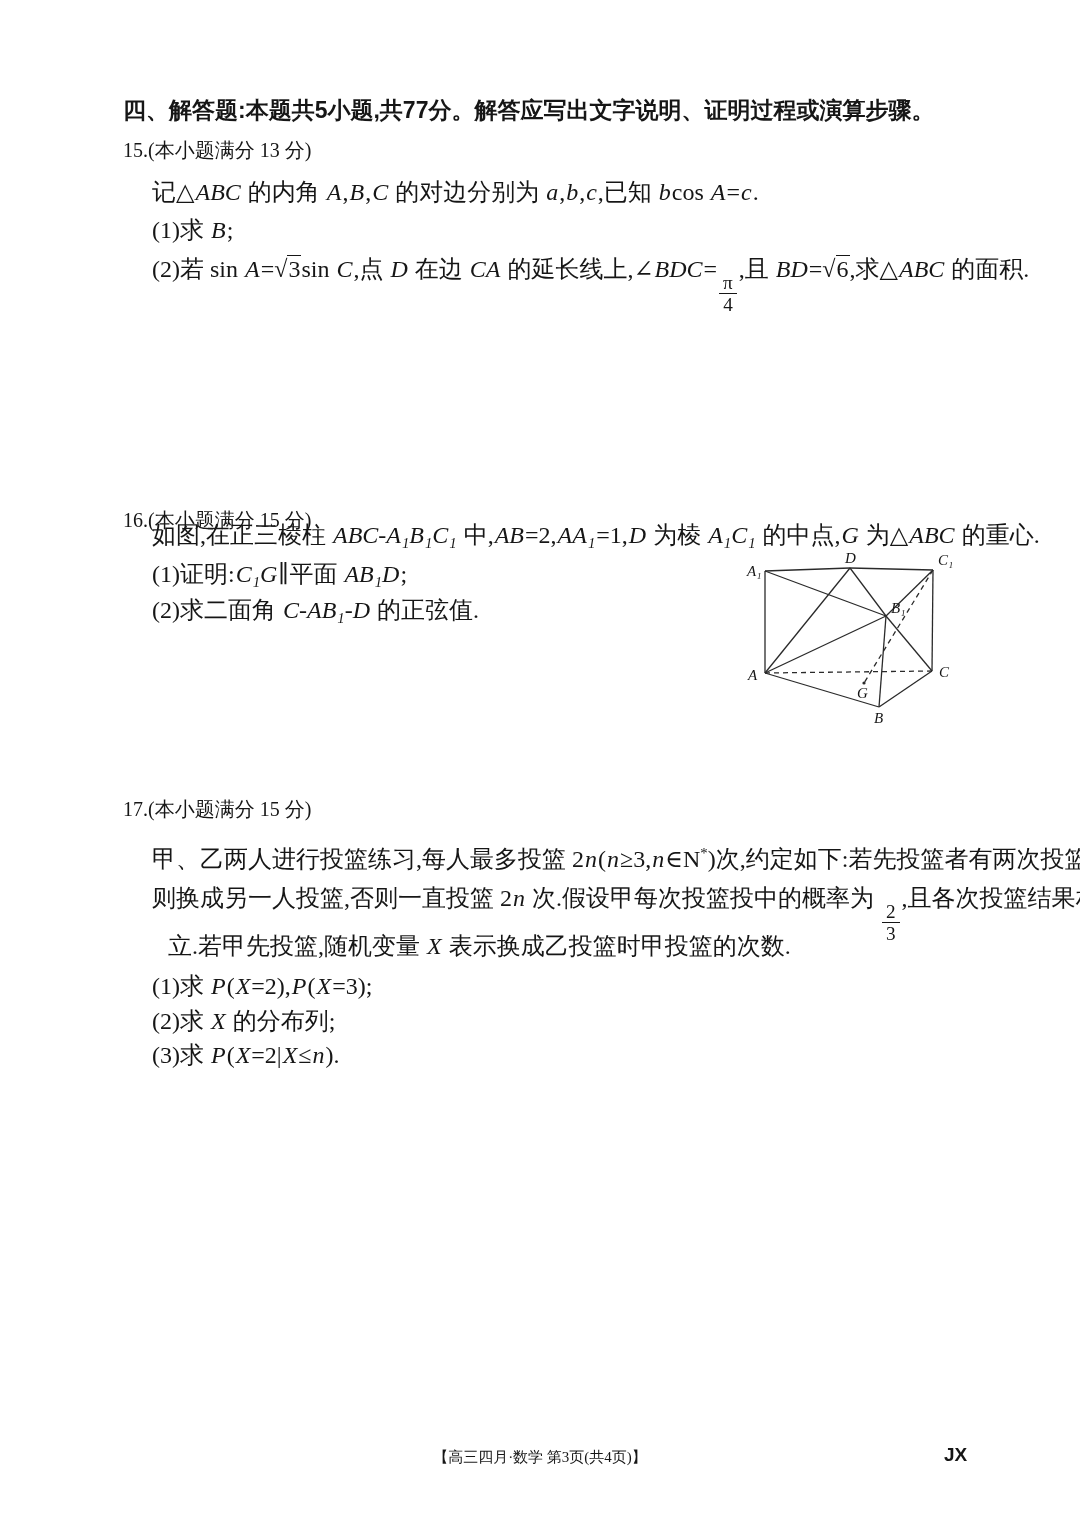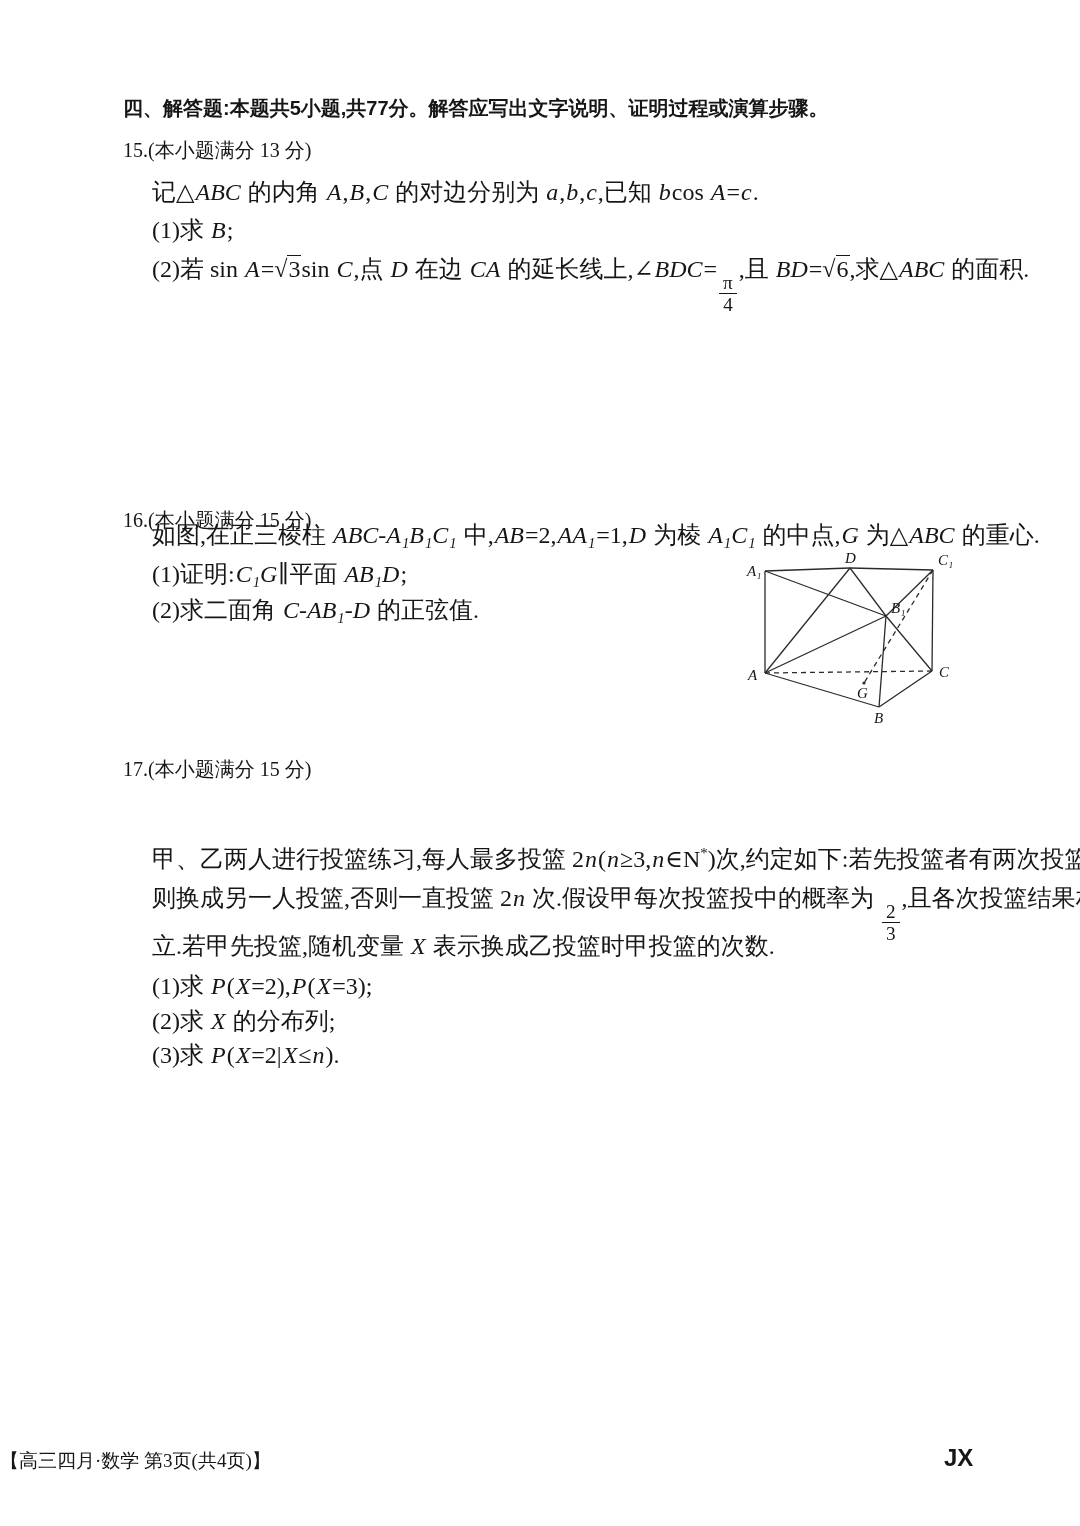--- a/index.html
+++ b/index.html
@@ -11,36 +11,36 @@
     background:#ffffff;
     color:#161616;
     font-family:"Liberation Serif","DejaVu Serif",serif;
     font-size:20px;
     overflow:hidden;
   }
   .abs { position:absolute; white-space:nowrap; }
   .section-header {
     font-family:"Liberation Sans","DejaVu Sans",sans-serif;
     font-weight:bold;
-    font-size:20px;
+    font-size:23px;
   }
   .q-header { font-size:20px;text-align:right; }
   .body-line { font-size:24px; }
   .mi { font-style:italic; padding:0 1px; }
   sup { font-size:0.62em; vertical-align:super; }
   .sqrt { white-space:nowrap; }
   .sqrt .cnt { border-top:1.4px solid #161616; padding:0 1px; }
   .frac {
     display:inline-flex; flex-direction:column; align-items:center;
     vertical-align:-0.62em; line-height:1.12; font-size:0.8em; margin:0 2px;
   }
   .frac .num { padding:0 4px; border-bottom:1.4px solid #161616; }
   .frac .den { padding:0 4px; }
-  .footer-center { left:0; right:0; text-align:left; font-size:19px; }
-  .footer-jx { font-family:"Liberation Sans","DejaVu Sans",sans-serif; font-weight:bold; font-size:24px; }
+  .footer-center { left:0; right:0; text-align:center; font-size:15px; }
+  .footer-jx { font-family:"Liberation Sans","DejaVu Sans",sans-serif; font-weight:bold; font-size:19px; }
   svg text {
     font-family:"Liberation Serif","DejaVu Serif",serif;
     font-style:italic;
     font-size:15px;
     fill:#161616;
   }
   svg line, svg polyline { stroke:#2a2a2a; stroke-width:1.3; }
 </style>
 </head>
 <body>
@@ -90,27 +90,27 @@
       <text x="100" y="12">D</text>
       <text x="193" y="14">C₁</text>
       <text x="146" y="62">B₁</text>
       <text x="3" y="129">A</text>
       <text x="194" y="126">C</text>
       <text x="112" y="147">G</text>
       <text x="129" y="172">B</text>
     </svg>
   </div>
 
-  <div class="abs q-header" style="left:123px; top:756px;">17.(本小题满分 15 分)</div>
+  <div class="abs q-header" style="left:123px; top:796px;">17.(本小题满分 15 分)</div>
   <div class="abs body-line" style="left:152px; top:843px;">甲、乙两人进行投篮练习,每人最多投篮 2<span class="mi">n</span>(<span class="mi">n</span>≥3,<span class="mi">n</span>∈N<sup>*</sup>)次,约定如下:若先投篮者有两次投篮不中,</div>
   <div class="abs body-line" style="left:152px; top:882px;">则换成另一人投篮,否则一直投篮 2<span class="mi">n</span> 次.假设甲每次投篮投中的概率为 <span class="frac">
         <span class="num">2</span>
         <span class="den">3</span>
       </span>,且各次投篮结果相互独</div>
-  <div class="abs body-line" style="left:152px; top:930px;">立.若甲先投篮,随机变量 <span class="mi">X</span> 表示换成乙投篮时甲投篮的次数.</div>
+  <div class="abs body-line" style="left:168px; top:930px;">立.若甲先投篮,随机变量 <span class="mi">X</span> 表示换成乙投篮时甲投篮的次数.</div>
   <div class="abs body-line" style="left:152px; top:970px;">(1)求 <span class="mi">P</span>(<span class="mi">X</span>=2),<span class="mi">P</span>(<span class="mi">X</span>=3);</div>
   <div class="abs body-line" style="left:152px; top:1005px;">(2)求 <span class="mi">X</span> 的分布列;</div>
   <div class="abs body-line" style="left:152px; top:1039px;">(3)求 <span class="mi">P</span>(<span class="mi">X</span>=2|<span class="mi">X</span>≤<span class="mi">n</span>).</div>
 
   <div class="abs footer-center" style="top:1448px;">
     <span>【高三四月·数学  第3页(共4页)】</span>
   </div>
   <div class="abs footer-jx" style="left:944px; top:1444px;">JX</div>
 
 </div>

